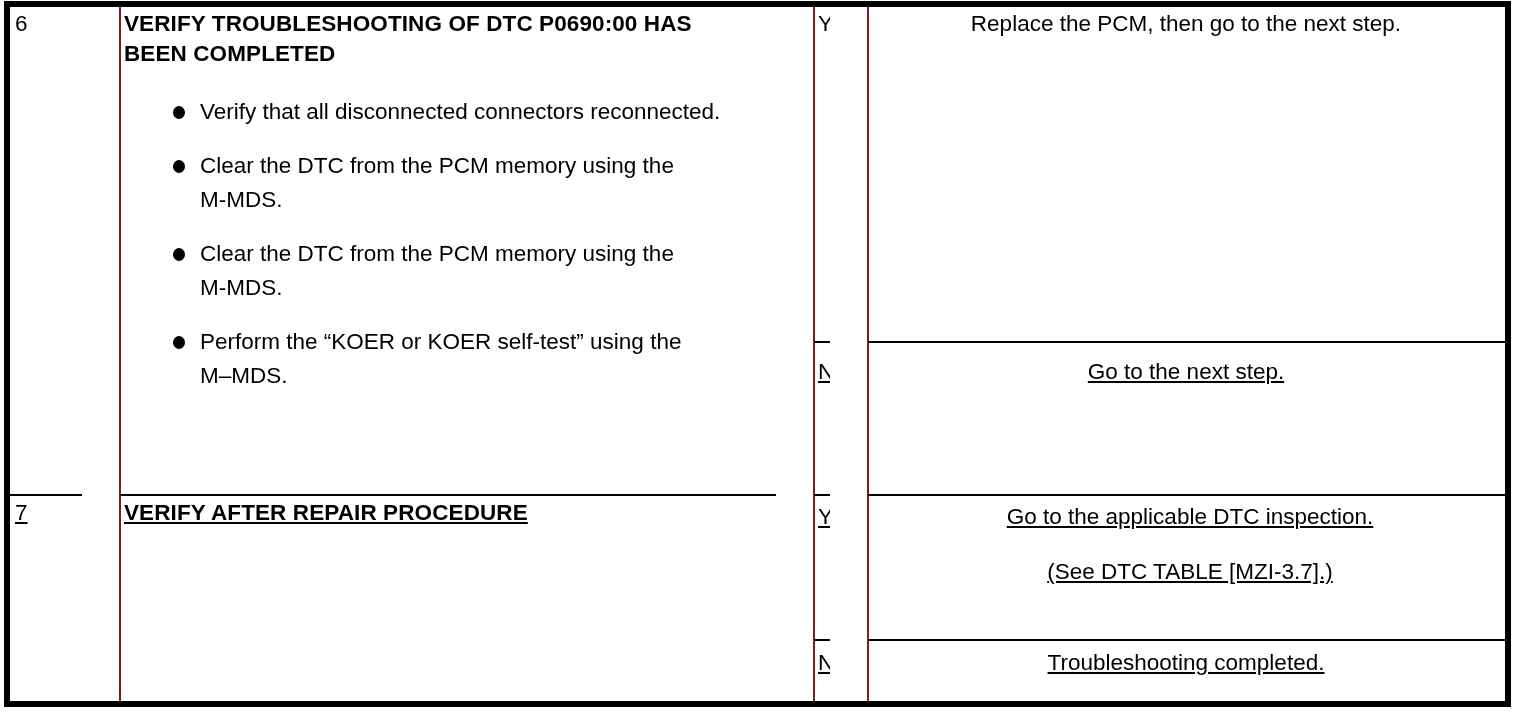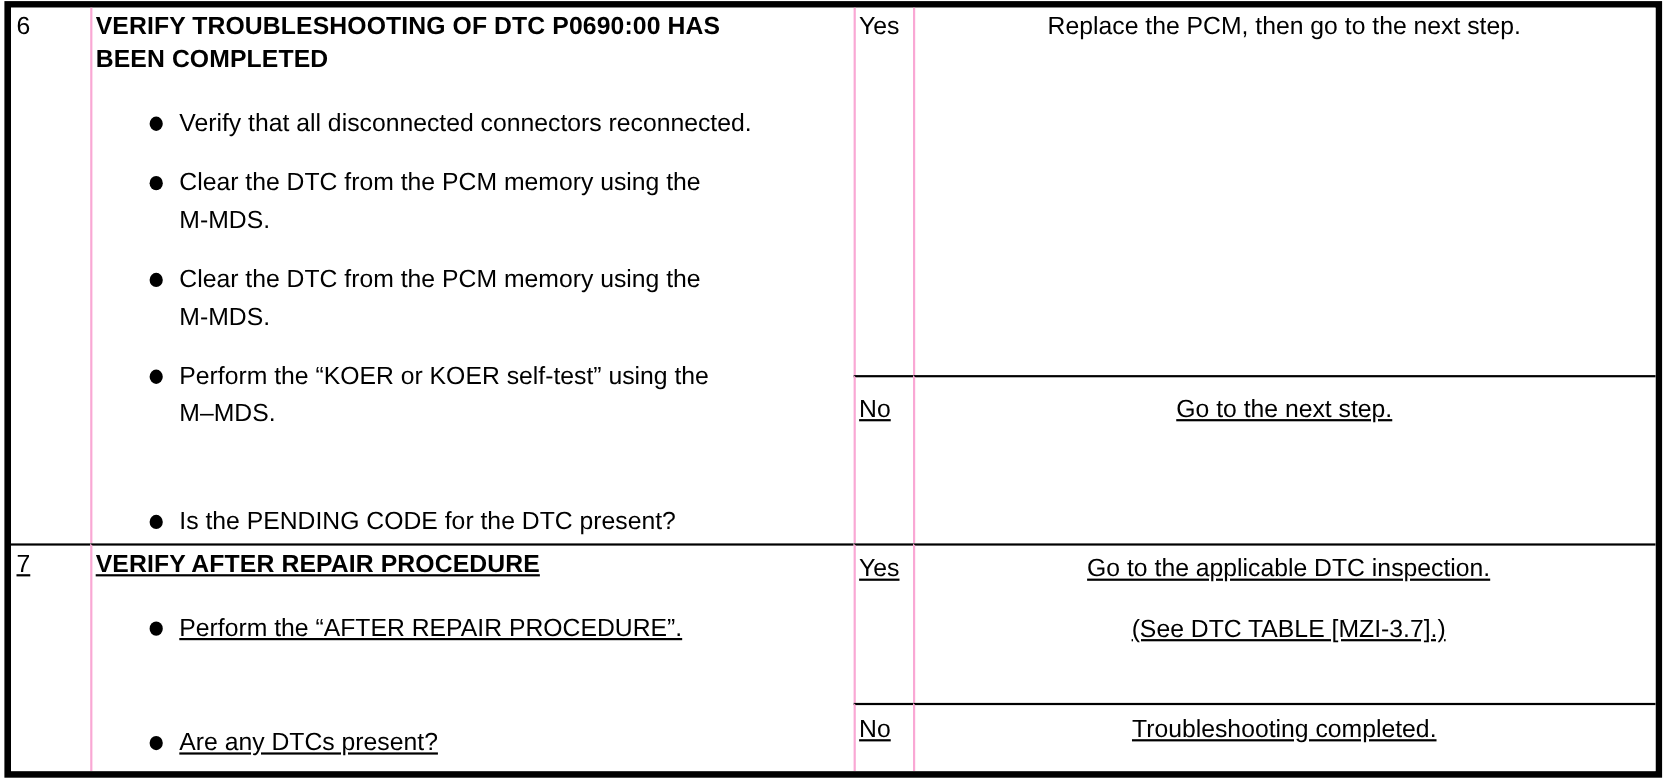--- a/index.html
+++ b/index.html
@@ -27,21 +27,21 @@
     display: grid;
     grid-template-columns: 72px 694px 54px 1fr;
     grid-template-rows: 334px 153px 145px 1fr;
     background: #ffffff;
   }
   .cell {
     box-sizing: border-box;
     overflow: hidden;
     background: #ffffff;
   }
-  .bl { border-left: 2px solid #f9a8d4; }
+  .bl { border-left: 2px solid #7f1d1d; margin-left: 37px; }
   .bt { border-top: 2px solid #000000; text-decoration: underline; }
 
   .s6-num    { grid-area: 1 / 1 / 3 / 2; padding: 2px 2px 0 5px; }
   .s6-desc   { grid-area: 1 / 2 / 3 / 3; padding: 2px 8px 0 3px; }
   .s6-yes-l  { grid-area: 1 / 3 / 2 / 4; padding: 2px 0 0 3px; }
   .s6-yes-a  { grid-area: 1 / 4 / 2 / 5; padding: 2px 8px 0 6px; }
   .s6-no-l   { grid-area: 2 / 3 / 3 / 4; padding: 14px 0 0 3px; }
   .s6-no-a   { grid-area: 2 / 4 / 3 / 5; padding: 14px 8px 0 6px; }
   .s7-num    { grid-area: 3 / 1 / 5 / 2; padding: 2px 2px 0 5px; }
   .s7-desc   { grid-area: 3 / 2 / 5 / 3; padding: 2px 20px 0 3px; }
@@ -106,23 +106,20 @@
           <div>M-MDS.</div>
         </li>
         <li>
           <div>Clear the DTC from the PCM memory using the</div>
           <div>M-MDS.</div>
         </li>
         <li>
           <div>Perform the “KOER or KOER self-test” using the</div>
           <div>M–MDS.</div>
         </li>
-        <li class="gap-lg">
-          <div>Is the PENDING CODE for the DTC present?</div>
-        </li>
       </ul>
     </div>
 
     <div class="cell s6-yes-l bl">
       <div class="result-label">Yes</div>
     </div>
     <div class="cell s6-yes-a bl">
       <div class="action-line">Replace the PCM, then go to the next step.</div>
     </div>
 
@@ -132,28 +129,20 @@
     <div class="cell s6-no-a bl bt">
       <div class="action-line">Go to the next step.</div>
     </div>
 
     <div class="cell s7-num bt">
       <div class="step-num">7</div>
     </div>
 
     <div class="cell s7-desc bl bt">
       <div class="title-line">VERIFY AFTER REPAIR PROCEDURE</div>
-      <ul class="bullets">
-        <li>
-          <div>Perform the “AFTER REPAIR PROCEDURE”.</div>
-        </li>
-        <li class="gap-lg7">
-          <div>Are any DTCs present?</div>
-        </li>
-      </ul>
     </div>
 
     <div class="cell s7-yes-l bl bt">
       <div class="result-label">Yes</div>
     </div>
     <div class="cell s7-yes-a bl bt">
       <div class="action-line">Go to the applicable DTC inspection.</div>
       <div class="action-line spaced">(See DTC TABLE [MZI-3.7].)</div>
     </div>
 

